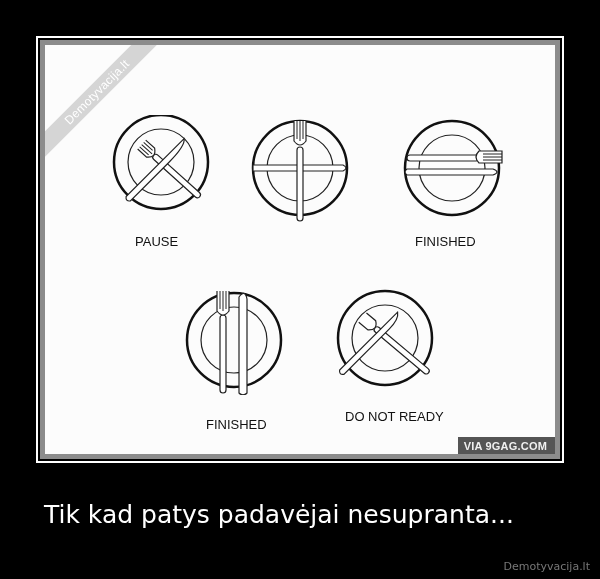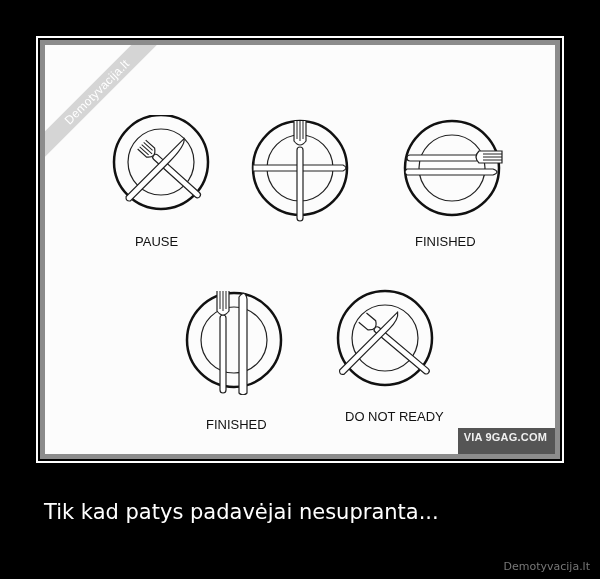--- a/index.html
+++ b/index.html
@@ -3,22 +3,22 @@
 <meta charset="utf-8">
 <style>
   html, body { margin:0; padding:0; background:#000; }
   body { width:600px; height:579px; position:relative; overflow:hidden; font-family:"Liberation Sans", sans-serif; }
   .frame-outer { position:absolute; left:36px; top:36px; width:524px; height:423px; border:2px solid #fff; background:#000; }
   .frame-gray { position:absolute; left:2px; top:2px; right:2px; bottom:2px; background:#8c8c8c; }
   .content { position:absolute; left:5px; top:5px; right:5px; bottom:5px; background:#fcfcfc; overflow:hidden; }
   .ribbon { position:absolute; left:-38px; top:38px; width:180px; height:18px; background:rgba(200,200,200,0.75); transform:rotate(-45deg); color:#fff; font-size:12px; text-align:center; line-height:18px; letter-spacing:0.3px; }
   .plate { position:absolute; }
   .label { position:absolute; font-size:13px; color:#111; white-space:nowrap; }
-  .via { position:absolute; right:0; bottom:0; background:#555; color:#f0f0f0; font-size:11px; font-weight:bold; padding:3px 8px 11px 6px; letter-spacing:0.2px; }
-  .caption { position:absolute; left:44px; top:500px; color:#fff; font-family:"DejaVu Sans", sans-serif; font-size:21px; white-space:nowrap; }
+  .via { position:absolute; right:0; bottom:0; background:#555; color:#f0f0f0; font-size:11px; font-weight:bold; padding:3px 8px 2px 6px; letter-spacing:0.2px; }
+  .caption { position:absolute; left:44px; top:500px; color:#fff; font-family:"DejaVu Sans", sans-serif; font-size:25px; white-space:nowrap; }
   .site { position:absolute; right:10px; bottom:6px; color:#777; font-size:11px; font-family:"DejaVu Sans", sans-serif; }
 </style>
 </head>
 <body>
 
 <div class="frame-outer">
   <div class="frame-gray">
     <div class="content">
       <div class="ribbon">Demotyvacija.lt</div>
 

